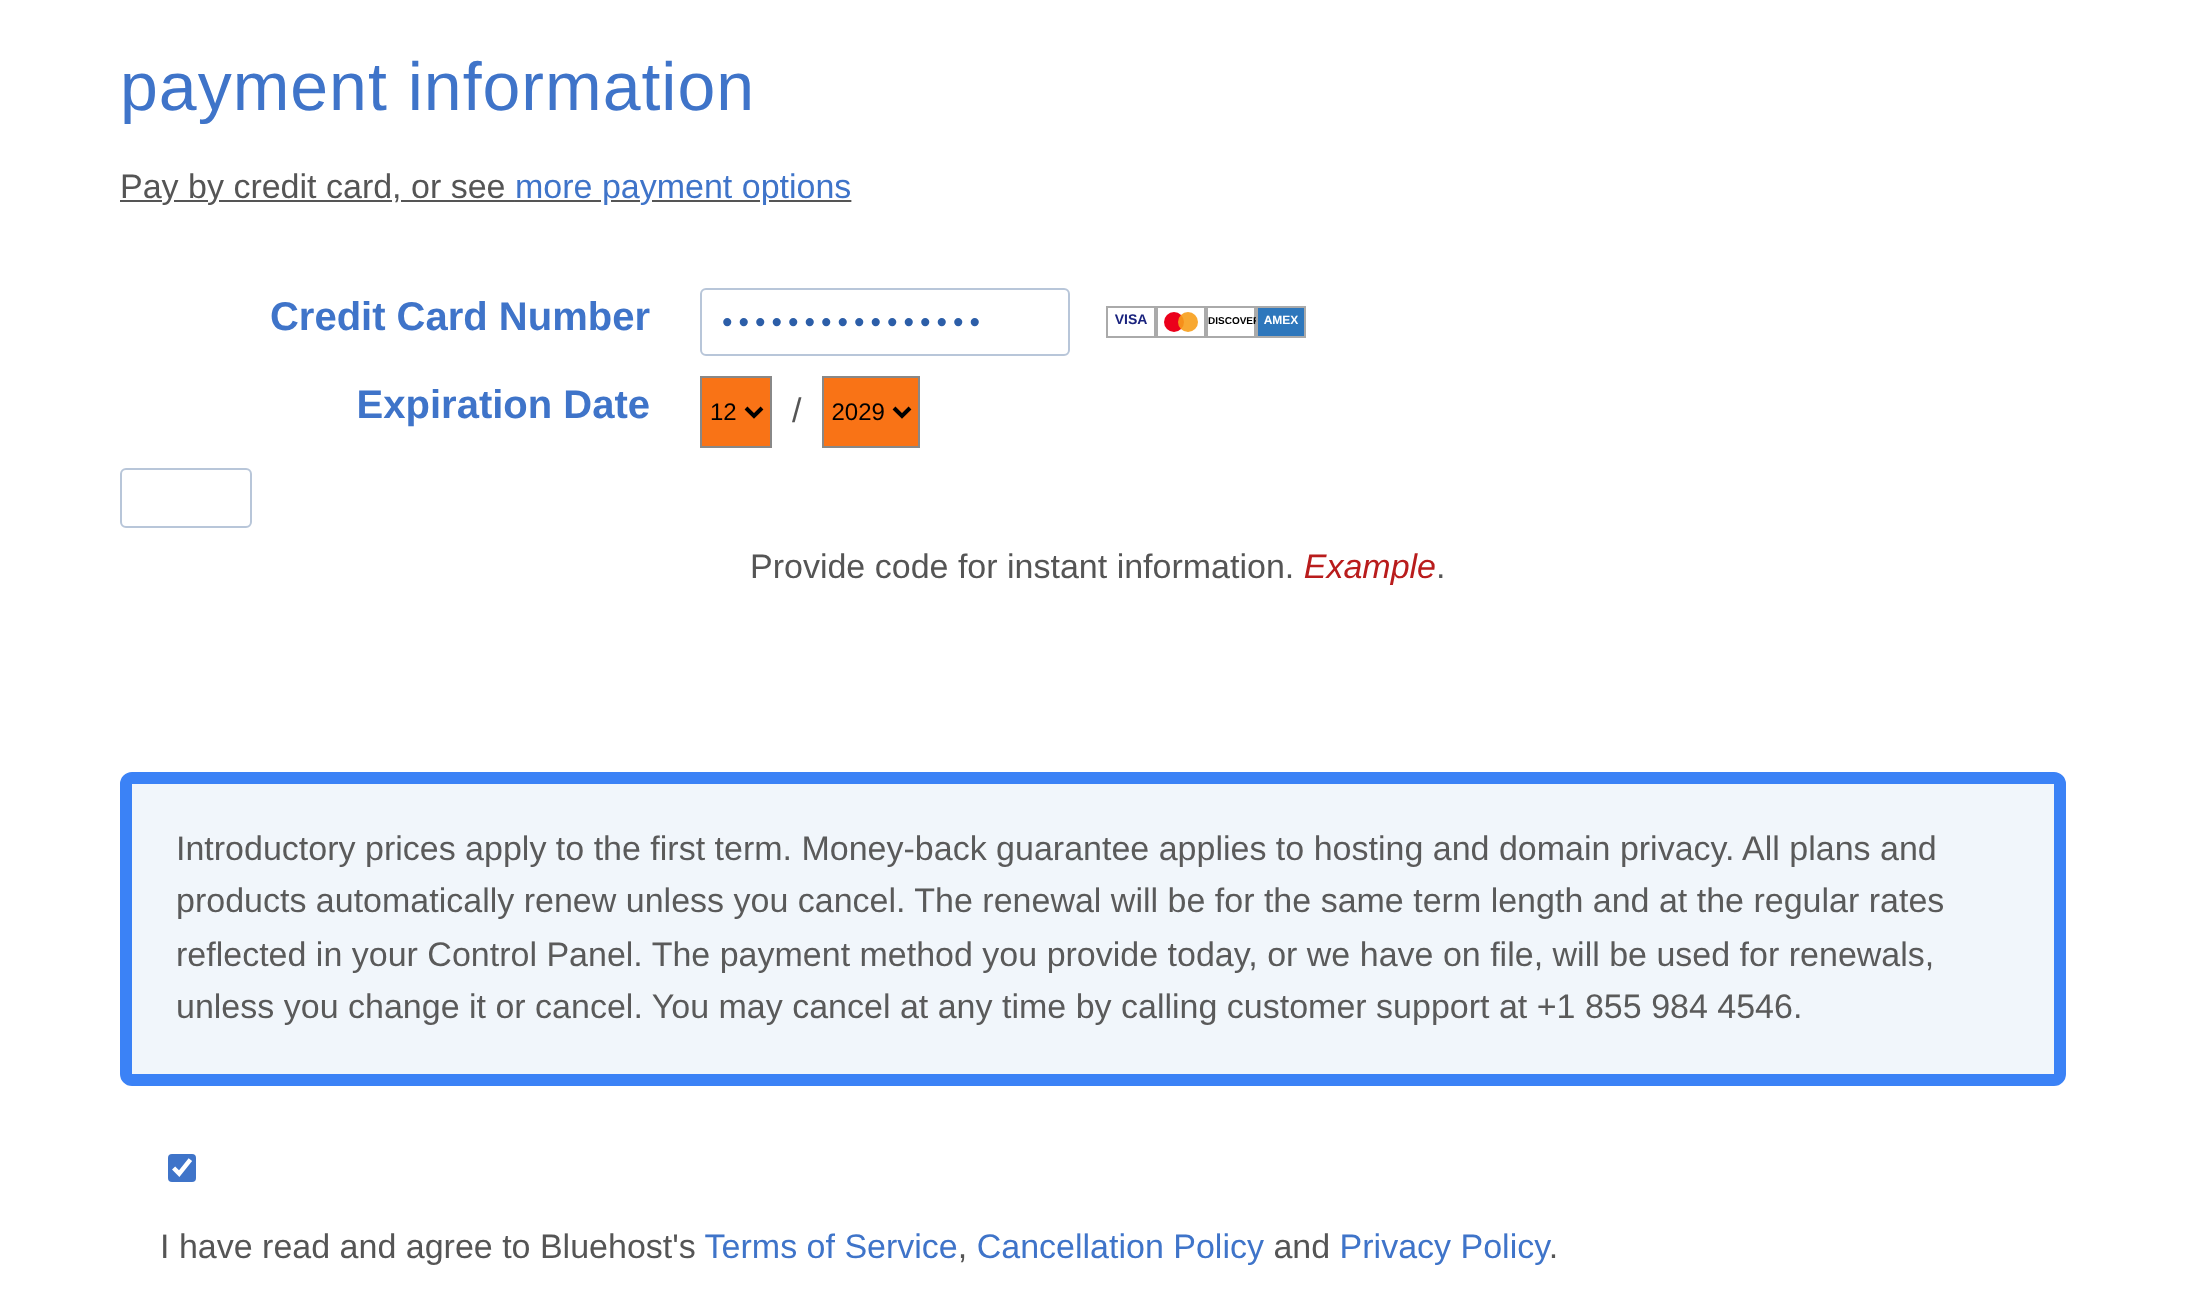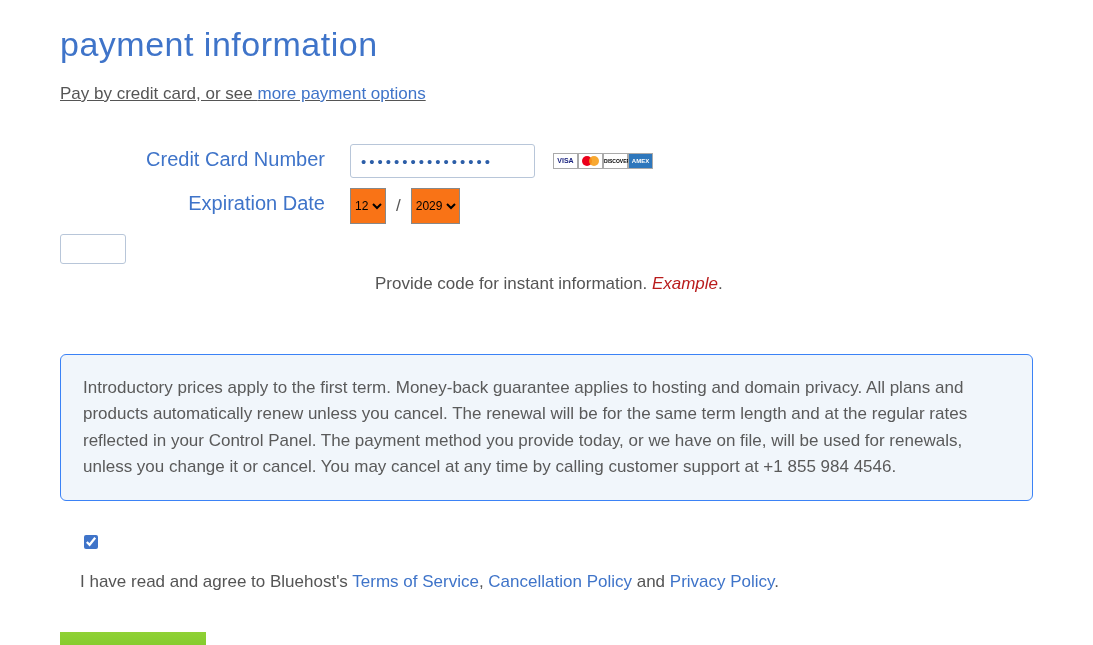--- a/index.html
+++ b/index.html
@@ -29,21 +29,21 @@
     display: flex;
     margin-bottom: 10px;
     align-items: flex-start;
   }
   .form-label {
     width: 290px;
     text-align: right;
     padding-right: 25px;
     font-size: 20px;
     color: #3f74c9;
-    font-weight: 400;
+    font-weight: 700;
     padding-top: 4px;
   }
   .form-field {
     flex: 1;
     display: flex;
     align-items: center;
     gap: 10px;
     font-size: 17px;
     color: #555;
   }
@@ -97,23 +97,23 @@
   .mc   { background: #fff; position: relative; }
   .mc::before, .mc::after {
     content: ""; position: absolute; width: 10px; height: 10px; border-radius: 50%; top: 2px;
   }
   .mc::before { background: #eb001b; left: 3px; }
   .mc::after  { background: #f79e1b; left: 10px; opacity: .9;}
   .disc { background: #fff; color: #000; font-size: 5px; }
   .amex { background: #2e77bc; color: #fff; font-size: 6px; }
 
   .disclaimer-box {
-    margin-top: 60px;
+    margin-top: 92px;
     background: #f1f6fb;
-    border: 1px solid #3b82f6;
+    border: 6px solid #3b82f6;
     border-radius: 6px;
     padding: 20px 22px;
     font-size: 17px;
     line-height: 1.55;
     color: #5a5a5a;
   }
   .agree-row {
     margin-top: 30px;
     padding-left: 20px;
     display: flex;

